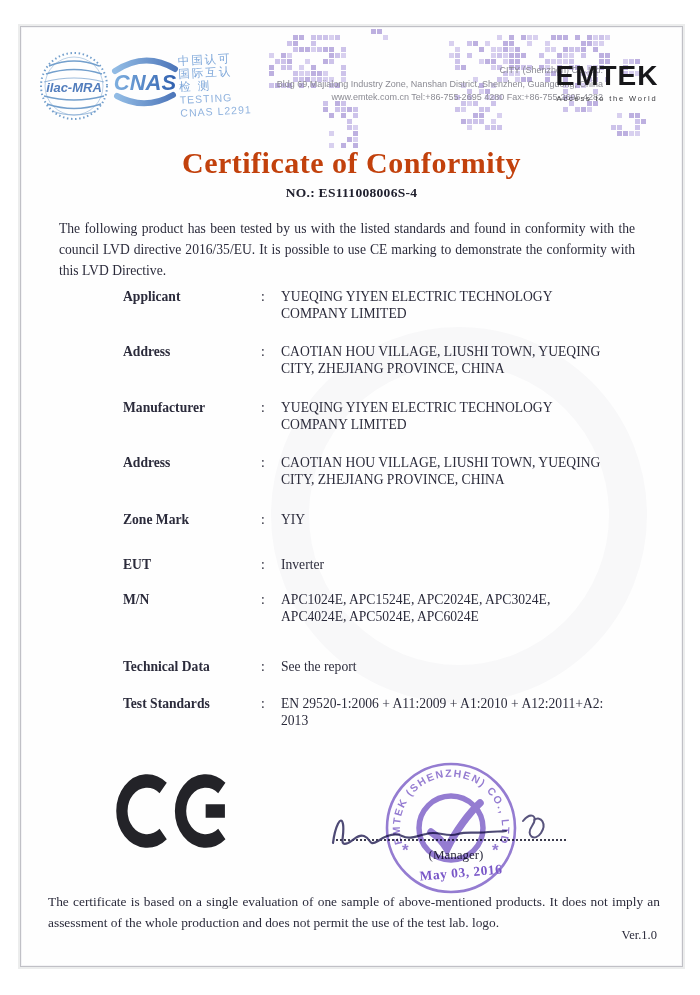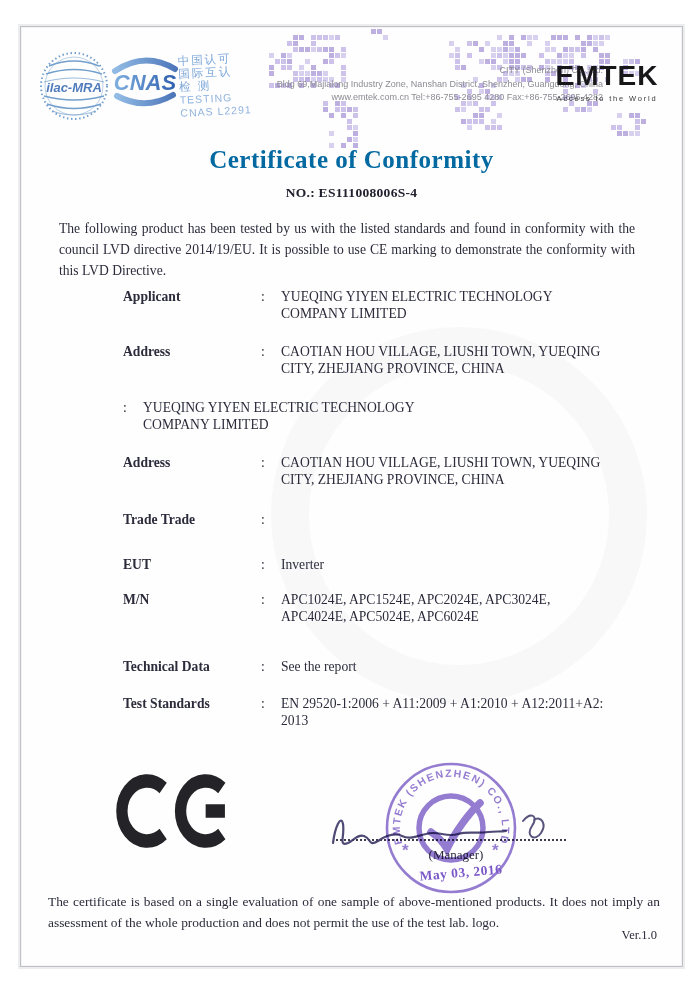--- a/index.html
+++ b/index.html
@@ -19,21 +19,21 @@
       font-family:"Liberation Sans",sans-serif;font-size:9px;line-height:13.5px;color:#8b8b93;}
   .logo{position:absolute;left:520px;top:34px;width:132px;text-align:center;z-index:1;}
   .logo .word{font-family:"Liberation Sans",sans-serif;font-weight:800;font-size:28px;
               letter-spacing:1px;color:#17171a;line-height:30px;}
   .logo .tag{font-family:"Liberation Sans",sans-serif;font-size:7.5px;letter-spacing:1.8px;color:#3a3a3f;margin-top:3px;}
   
   .wm{position:absolute;left:250px;top:300px;width:300px;height:300px;border-radius:50%;
       border:38px solid rgba(70,70,95,0.03);z-index:0;}
   
   .title{position:absolute;left:0;right:0;top:119px;text-align:center;z-index:1;
-         font-size:25px;font-weight:bold;color:#0369a1;letter-spacing:.5px;}
+         font-size:30px;font-weight:bold;color:#c2410c;letter-spacing:.5px;}
   .certno{position:absolute;left:0;right:0;top:158px;text-align:center;z-index:1;
           font-size:13.5px;font-weight:bold;color:#20202e;letter-spacing:.3px;}
   .intro{position:absolute;left:38px;top:191px;width:576px;z-index:1;
          font-size:13.6px;line-height:21px;color:#2b2b3b;text-align:justify;}
   .fields{position:absolute;left:102px;top:261px;width:500px;z-index:1;color:#2b2b3b;}
   .frow{display:flex;font-size:13.6px;line-height:17px;}
   .frow+.frow{margin-top:21px;}
   .frow:nth-child(3){margin-top:22px;}
   .frow:nth-child(5){margin-top:23px;}
   .frow:nth-child(6){margin-top:28px;}
@@ -368,45 +368,47 @@
   <div class="logo">
     <div class="word">EMTEK</div>
     <div class="tag">Access to the World</div>
   </div>
 
   <div class="wm"></div>
 
   <div class="title">Certificate of Conformity</div>
   <div class="certno">NO.: ES111008006S-4</div>
 
-  <div class="intro">The following product has been tested by us with the listed standards and found in conformity with the council LVD directive 2014/19/EU. It is possible to use CE marking to demonstrate the conformity with this LVD Directive.</div>
+  <div class="intro">The following product has been tested by us with the listed standards and found in conformity with the council LVD directive 2016/35/EU. It is possible to use CE marking to demonstrate the conformity with this LVD Directive.</div>
 
   <div class="fields">
     <div class="frow">
       <div class="flabel">Applicant</div>
       <div class="fcolon">:</div>
       <div class="fvalue">YUEQING YIYEN ELECTRIC TECHNOLOGY COMPANY LIMITED</div>
     </div>
     <div class="frow">
       <div class="flabel">Address</div>
       <div class="fcolon">:</div>
       <div class="fvalue">CAOTIAN HOU VILLAGE, LIUSHI TOWN, YUEQING CITY, ZHEJIANG PROVINCE, CHINA</div>
     </div>
     <div class="frow">
+      <div class="flabel">Manufacturer</div>
       <div class="fcolon">:</div>
       <div class="fvalue">YUEQING YIYEN ELECTRIC TECHNOLOGY COMPANY LIMITED</div>
     </div>
     <div class="frow">
       <div class="flabel">Address</div>
       <div class="fcolon">:</div>
       <div class="fvalue">CAOTIAN HOU VILLAGE, LIUSHI TOWN, YUEQING CITY, ZHEJIANG PROVINCE, CHINA</div>
     </div>
     <div class="frow">
-      <div class="flabel">Trade Trade</div>
-      <div class="fcolon">:</div>
+      <div class="flabel">Zone Mark</div>
+      <div class="fcolon">:</div>
+      <div class="fvalue">YIY</div>
     </div>
     <div class="frow">
       <div class="flabel">EUT</div>
       <div class="fcolon">:</div>
       <div class="fvalue">Inverter</div>
     </div>
     <div class="frow">
       <div class="flabel">M/N</div>
       <div class="fcolon">:</div>
       <div class="fvalue">APC1024E, APC1524E, APC2024E, APC3024E, APC4024E, APC5024E, APC6024E</div>

